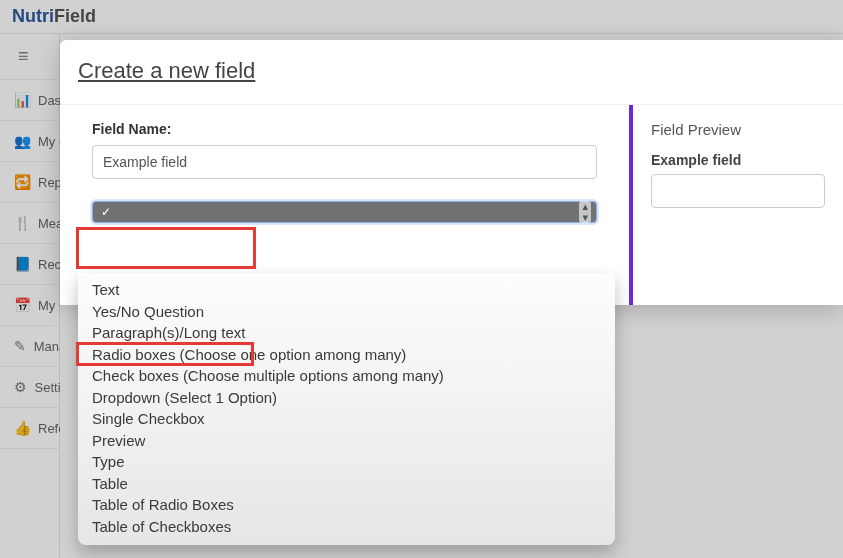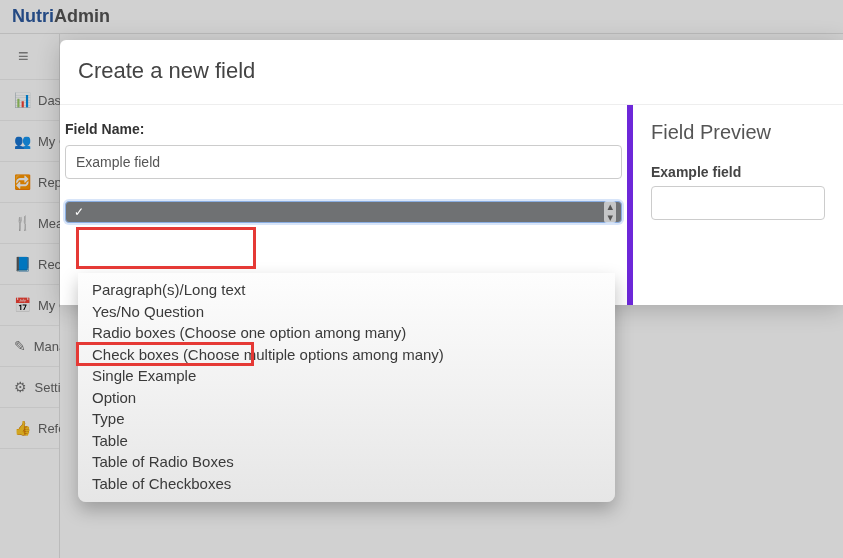--- a/index.html
+++ b/index.html
@@ -15,49 +15,49 @@
     .nav-item { padding: 12px 14px; color: #666; font-size: 13px; border-bottom: 1px solid #f0f0f0; display: flex; align-items: center; gap: 8px; white-space: nowrap; }
     .nav-icon { display: inline-block; width: 16px; text-align: center; font-size: 14px; color: #777; }
     
     .main { flex: 1; background: #fff; padding: 50px 30px; }
     .form-row { margin-bottom: 20px; }
     .form-label { font-weight: 600; font-size: 14px; color: #333; }
     
     .overlay { position: absolute; inset: 0; background: rgba(0,0,0,0.18); z-index: 10; }
     
     .modal { position: absolute; top: 40px; left: 60px; right: 0; background: #fff; z-index: 20; border-radius: 6px 0 0 0; box-shadow: 0 4px 24px rgba(0,0,0,0.2); }
-    .modal-title { padding: 18px 18px 20px; font-size: 22px; color: #444; border-bottom: 1px solid #eee; }
+    .modal-title { padding: 18px 18px 20px; font-size: 22px; color: #444; border-bottom: 1px solid #eee; text-decoration: underline; }
     .modal-body { display: flex; min-height: 200px; }
-    .modal-left { padding: 16px 5px; flex: 1; border-right: 6px solid #6d28d9; position: relative; }
+    .modal-left { padding: 16px 32px; flex: 1; border-right: 4px solid #6d28d9; position: relative; }
     .modal-right { width: 210px; padding: 16px 18px; }
     
     .fld-label { font-weight: 600; font-size: 14px; color: #333; margin-bottom: 8px; }
     .fld-input { width: 100%; padding: 8px 10px; border: 1px solid #ccc; border-radius: 4px; font-size: 14px; color: #555; }
     
     .select-box { position: relative; margin-top: 6px; }
     .select-header { background: #6f7173; color: #fff; border: 1px solid #8aaee2; border-radius: 4px; padding: 3px 8px; font-size: 13px; display: flex; align-items: center; box-shadow: 0 0 0 2px rgba(100,150,230,0.25); }
     .select-check { margin-right: 6px; font-size: 12px; }
     .select-arrows { position: absolute; right: 6px; top: 50%; transform: translateY(-50%); font-size: 11px; color: #555; background: rgba(255,255,255,0.6); border-radius: 3px; padding: 0 3px; line-height: 1; }
     
     .dropdown { position: absolute; left: 18px; top: 168px; width: 537px; background: linear-gradient(#fdfdfd, #e6e6e6); border-radius: 0 0 8px 8px; box-shadow: 0 8px 18px rgba(0,0,0,0.25); padding: 6px 0 8px; z-index: 30; }
     .dd-item { font-size: 15px; color: #3a3a3a; padding: 1px 14px; cursor: default; line-height: 1.3; }
     
-    .preview-title { font-size: 20px; color: #555; margin-bottom: 20px; }
+    .preview-title { font-size: 15px; color: #555; margin-bottom: 14px; }
     .preview-label { font-size: 14px; color: #444; font-weight: 600; margin-bottom: 6px; }
     .preview-input { width: 100%; height: 34px; border: 1px solid #ccc; border-radius: 4px; }
     
     .hl { position: absolute; border: 3px solid #e53935; z-index: 40; pointer-events: none; }
     .hl1 { left: 76px; top: 227px; width: 180px; height: 42px; }
     .hl2 { left: 76px; top: 342px; width: 178px; height: 24px; }
   </style>
 </head>
 <body>
 
 <div class="header">
-  <span class="brand-first">Nutri</span><span>Admin</span>
+  <span class="brand-first">Nutri</span><span>Field</span>
 </div>
 
 <div class="layout">
   <div class="sidebar">
     <div class="menubtn">≡</div>
     <div class="nav-item">
         <span class="nav-icon">📊</span>
         <span>Dash</span>
       </div>
     <div class="nav-item">
@@ -111,26 +111,28 @@
       <input class="fld-input" value="Example field" style="">
       <div style="height:16px"></div>
       <div class="select-box">
         <div class="select-header">
           <span class="select-check">✓</span>
           <span class="select-arrows">▴<br>▾</span>
         </div>
       </div>
 
       <div class="dropdown">
+        <div class="dd-item">Text</div>
+        <div class="dd-item">Yes/No Question</div>
         <div class="dd-item">Paragraph(s)/Long text</div>
-        <div class="dd-item">Yes/No Question</div>
         <div class="dd-item">Radio boxes (Choose one option among many)</div>
         <div class="dd-item">Check boxes (Choose multiple options among many)</div>
-        <div class="dd-item">Single Example</div>
-        <div class="dd-item">Option</div>
+        <div class="dd-item">Dropdown (Select 1 Option)</div>
+        <div class="dd-item">Single Checkbox</div>
+        <div class="dd-item">Preview</div>
         <div class="dd-item">Type</div>
         <div class="dd-item">Table</div>
         <div class="dd-item">Table of Radio Boxes</div>
         <div class="dd-item">Table of Checkboxes</div>
 
       </div>
     </div>
     <div class="modal-right">
       <div class="preview-title">Field Preview</div>
       <div class="preview-label">Example field</div>

